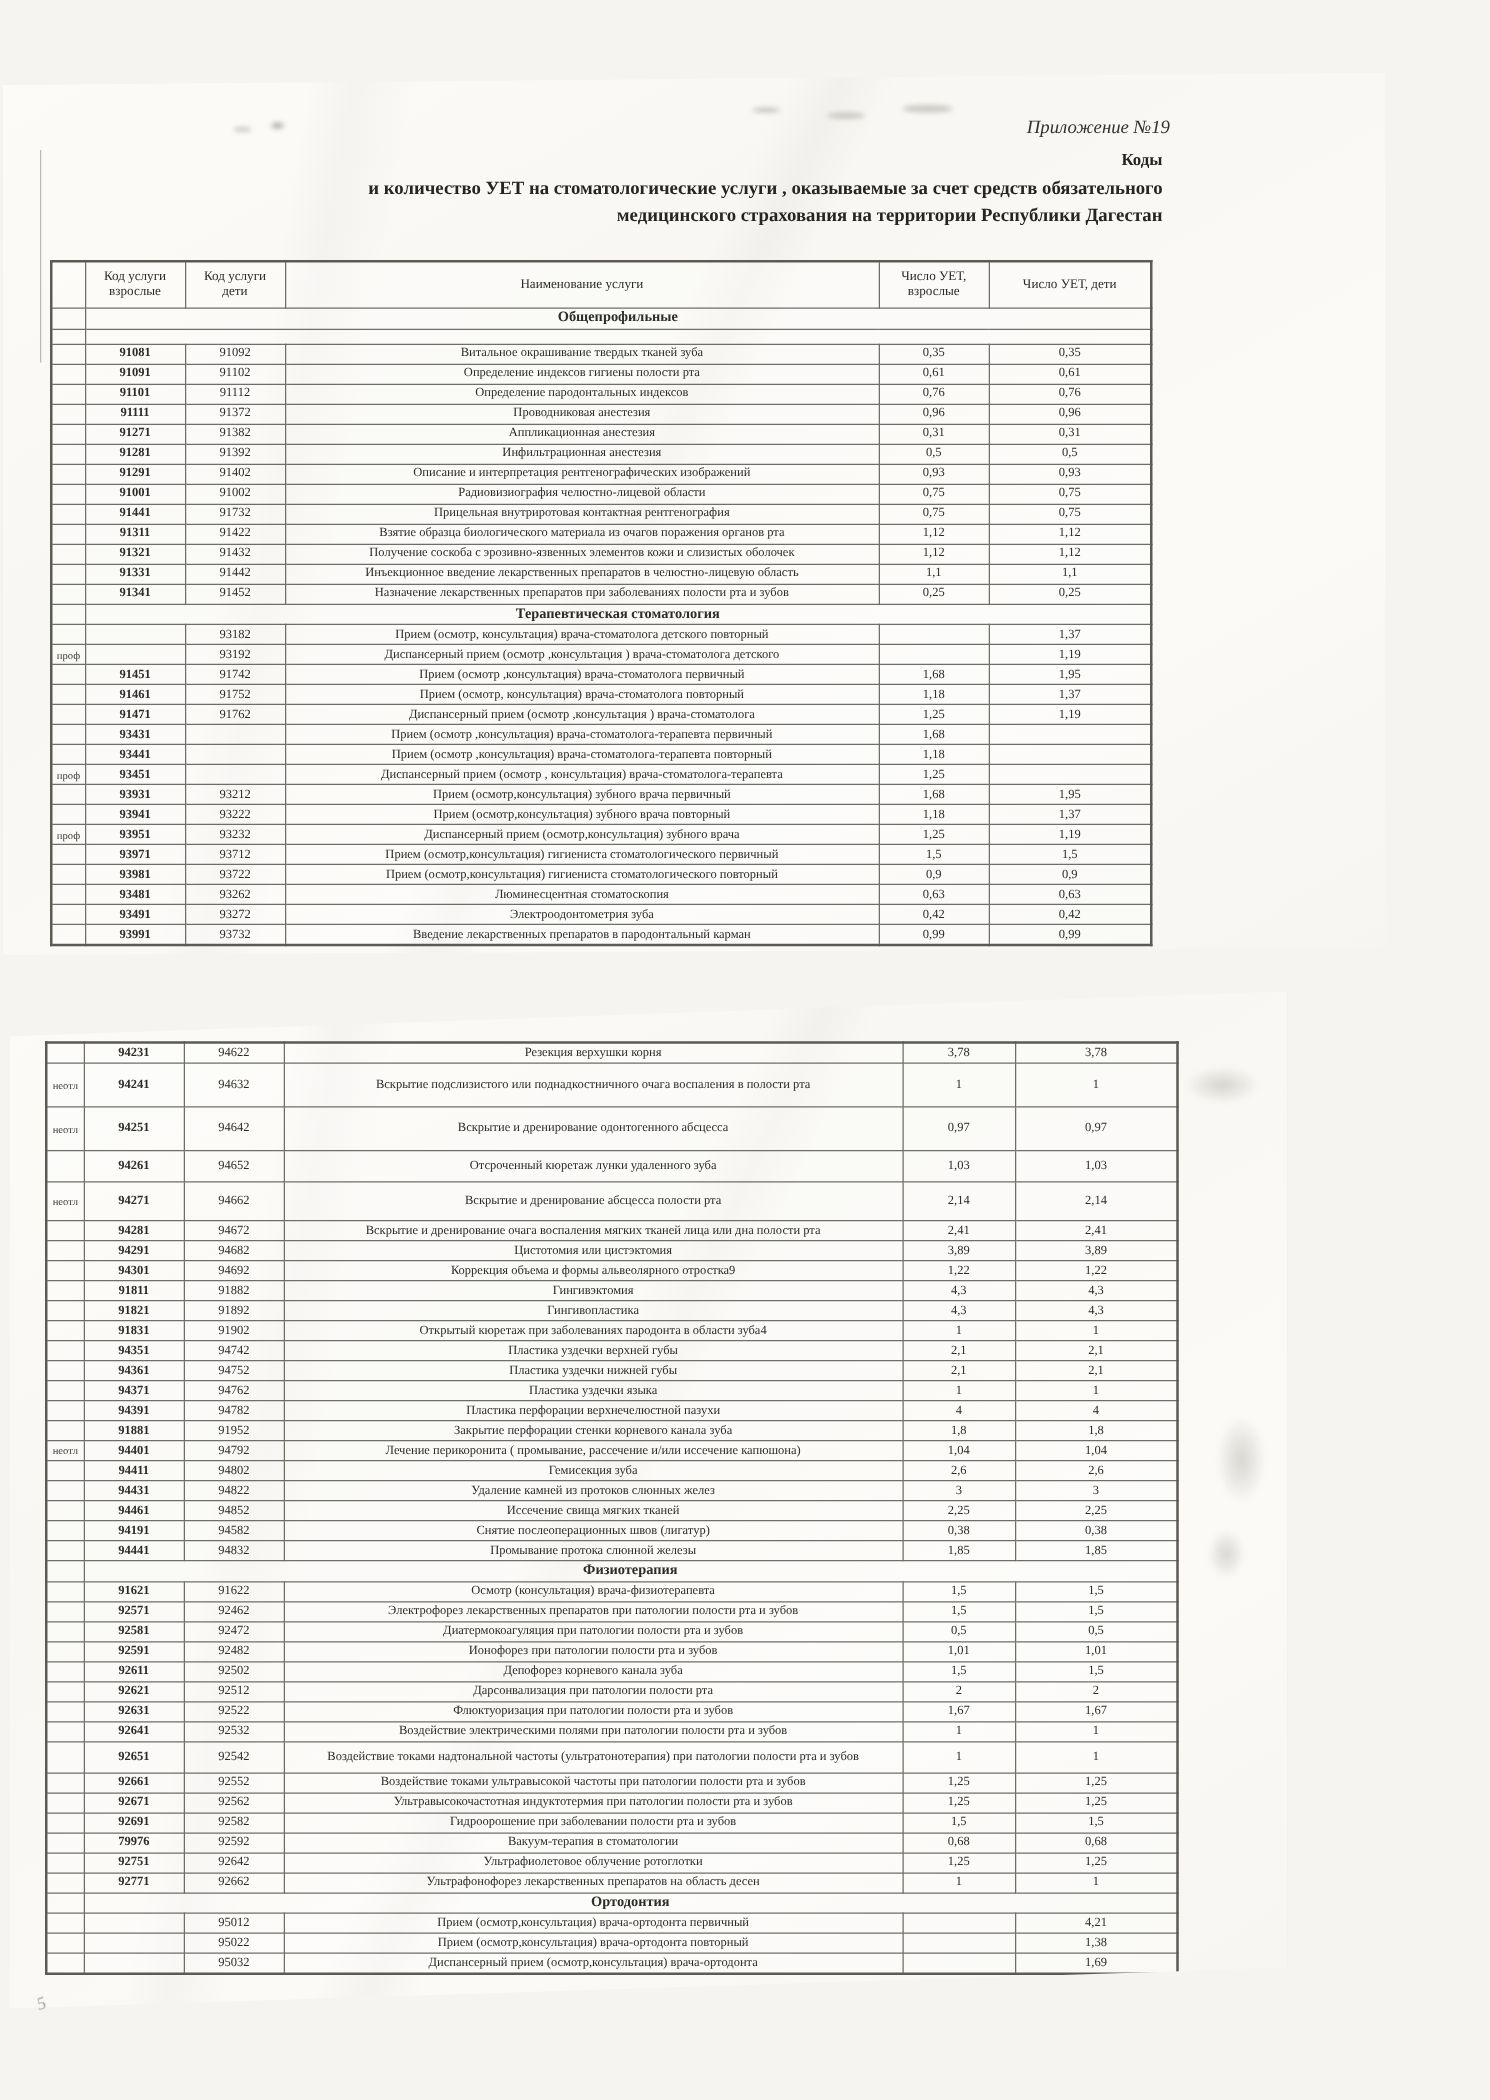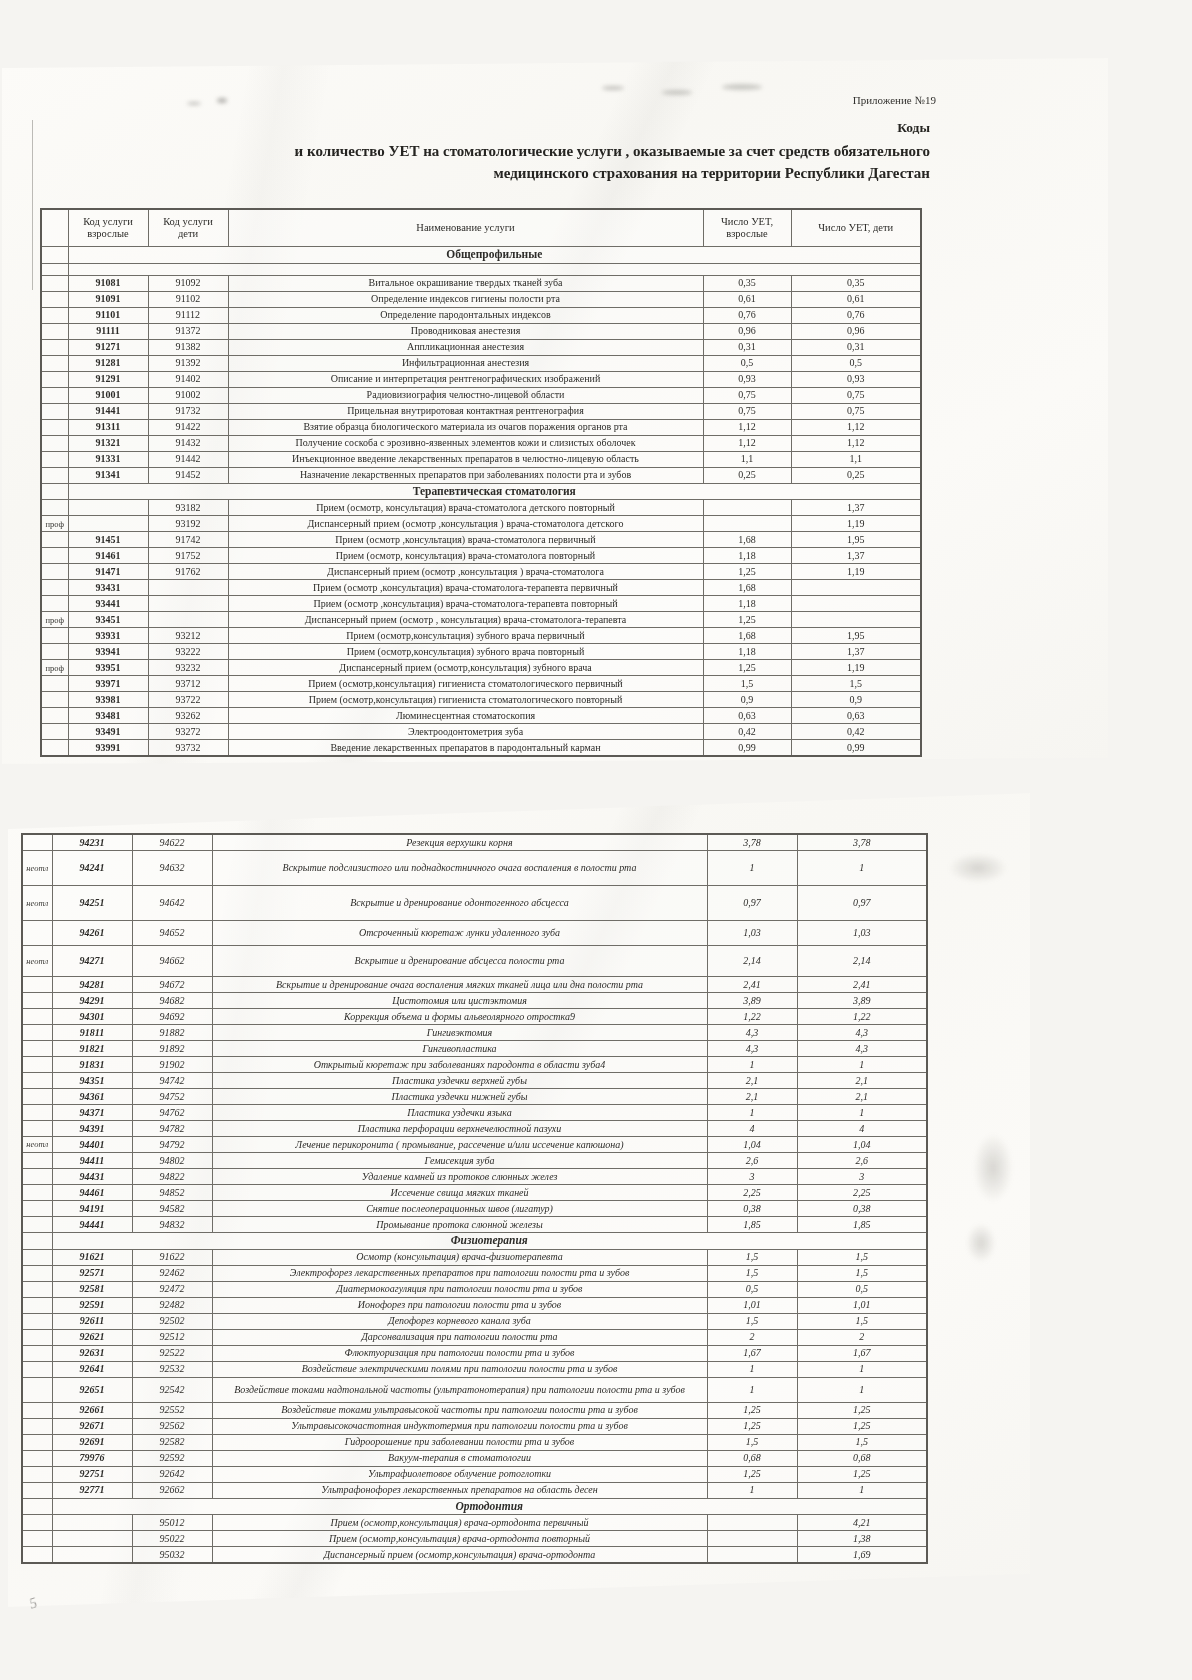--- a/index.html
+++ b/index.html
@@ -16,31 +16,31 @@
       linear-gradient(100deg, rgba(0,0,0,0) 20%, rgba(60,58,52,0.03) 23%, rgba(0,0,0,0) 27%),
       linear-gradient(150deg,#fcfbf8 0%,#f8f7f3 35%,#fbfaf7 70%,#f6f5f1 100%);
     filter:drop-shadow(0 3px 5px rgba(70,68,62,0.30));
   }
   .sheet-1{left:2px;top:58px;width:1106px;height:706px;
     clip-path:polygon(0 10px,100% 0,100% 99.2%,0 100%);}
   .sheet-2{left:8px;top:793px;width:1022px;height:818px;
     clip-path:polygon(0 36px,100% 0,100% 95.5%,0 99.5%);}
 
   
-  .appendix{position:absolute;top:36px;right:172px;font-size:11px;color:#33322f;}
+  .appendix{position:absolute;top:36px;right:172px;font-size:15px;color:#33322f;font-style:italic;}
   .title-block{position:absolute;left:48px;top:58px;width:880px;text-align:right;color:#262522;}
   .title-line{font-weight:bold;}
   .title-line.l1{font-size:13.5px;line-height:24px;}
   .title-line.l2,.title-line.l3{font-size:15px;line-height:22px;}
 
   
   table.doc-table{border-collapse:collapse;table-layout:fixed;position:absolute;
     background:rgba(255,255,255,0.35);}
   #table1{left:38px;top:150px;width:880px;padding-left:24px;}
-  #table2{left:13px;top:40px;width:905px;font-style:italic;}
+  #table2{left:28px;top:40px;width:905px;}
   .doc-table th,.doc-table td{
     border:1px solid #6f6d67;
     padding:1px 3px;
     text-align:center;
     vertical-align:middle;
     color:#2d2c29;
     font-size:10px;
     line-height:1.18;
     overflow:hidden;
   }
@@ -477,20 +477,28 @@
         </tr>
         <tr>
           <td class="c-flag"></td>
           <td class="c-bold">94391</td>
           <td>94782</td>
           <td>Пластика перфорации верхнечелюстной пазухи</td>
           <td>4</td>
           <td>4</td>
         </tr>
         <tr>
+          <td class="c-flag"></td>
+          <td class="c-bold">91881</td>
+          <td>91952</td>
+          <td>Закрытие перфорации стенки корневого канала зуба</td>
+          <td>1,8</td>
+          <td>1,8</td>
+        </tr>
+        <tr>
           <td class="c-flag">неотл</td>
           <td class="c-bold">94401</td>
           <td>94792</td>
           <td>Лечение перикоронита ( промывание, рассечение и/или иссечение капюшона)</td>
           <td>1,04</td>
           <td>1,04</td>
         </tr>
         <tr>
           <td class="c-flag"></td>
           <td class="c-bold">94411</td>

